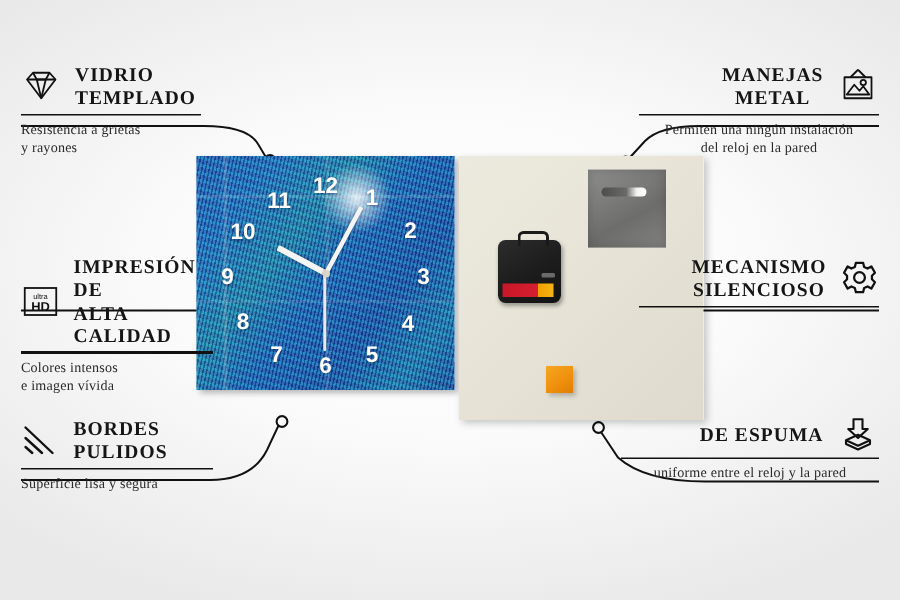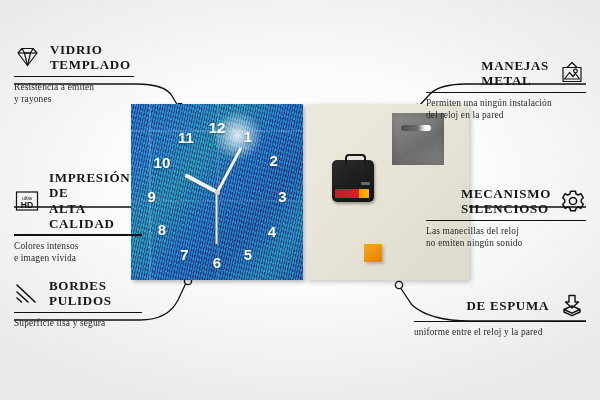--- a/index.html
+++ b/index.html
@@ -12,21 +12,21 @@
     position:relative;width:600px;height:400px;
     background:
       radial-gradient(ellipse 70% 60% at 50% 45%, #ffffff 0%, #fbfbfb 45%, #f2f2f2 72%, #e9e9e9 100%);
     overflow:hidden;
   }
   
   .product{
     position:absolute;left:131px;top:104px;width:338px;height:176px;
   }
   .clock-front{
-    position:absolute;left:0;top:0;width:172px;height:176px;
+    position:absolute;left:0;top:0;width:172px;height:156px;
     background:
       radial-gradient(circle at 62% 18%, rgba(255,255,255,.85) 0%, rgba(255,255,255,0) 14%),
       repeating-linear-gradient(102deg, rgba(0,0,0,.20) 0px, rgba(0,0,0,.20) 1px, rgba(255,255,255,.14) 1px, rgba(255,255,255,.14) 2.4px),
       repeating-linear-gradient(14deg, rgba(0,160,190,.30) 0px, rgba(0,160,190,.30) 2px, rgba(10,40,120,.26) 2px, rgba(10,40,120,.26) 5px),
       linear-gradient(128deg,#1b63c4 0%,#1d74cf 18%,#1f8fb9 36%,#1666c6 52%,#1457b8 70%,#1b84c0 86%,#1550ad 100%);
     box-shadow:2px 2px 4px rgba(0,0,0,.28);
   }
   .clock-front::after{ 
     content:"";position:absolute;inset:0;
     background:
@@ -83,21 +83,21 @@
   .movement-dot{position:absolute;right:4px;top:22px;width:9px;height:3px;background:#6a6a6a;border-radius:1px;}
   .foam{
     position:absolute;left:58px;top:140px;width:18px;height:18px;
     background:linear-gradient(145deg,#f5a623 0%,#ef8f0b 60%,#e07d06 100%);
     box-shadow:2px 2px 3px rgba(0,0,0,.22);
   }
 
   
   .callout{position:absolute;}
   .c-left{text-align:left;}
-  .c-right{text-align:left;margin-top:16px;}
+  .c-right{text-align:center;}
   .head{display:flex;align-items:center;gap:9px;}
   .c-right .head{justify-content:flex-end;}
   .title{
     font-family:"Liberation Serif",serif;font-weight:700;
     font-size:13px;letter-spacing:.7px;color:#151515;line-height:1.18;
     text-transform:uppercase;
   }
   .rule{height:1.4px;background:#111;margin:3px 0 4px;}
   .desc{
     font-family:"Liberation Serif",serif;font-size:9.4px;color:#2a2a2a;
@@ -180,21 +180,21 @@
             <path d="M10.5,7 L16.5,7"></path>
         </g>
       </svg>
       <div>
         <div class="title">VIDRIO</div>
         <div class="title">TEMPLADO</div>
       </div>
     </div>
     <div class="rule"></div>
     <div class="desc">
-      <div>Resistencia a emiten</div>
+      <div>Resistencia a grietas</div>
       <div>y rayones</div>
     </div>
   </div>
 
   <div class="callout c-left" style="left:14px;top:170px;width:128px">
     <div class="head">
       <svg class="icon" width="26" height="22" viewBox="0 0 26 22">
         <rect x="2.5" y="2" width="21" height="18" fill="none" stroke="#111" stroke-width="1.2"></rect>
         <text x="13" y="9.6" text-anchor="middle" font-family="Liberation Sans, sans-serif" font-size="5" fill="#111">ultra</text>
         <text x="13" y="17.5" text-anchor="middle" font-family="Liberation Sans, sans-serif" font-size="8.6" font-weight="bold" fill="#111">HD</text>
@@ -260,24 +260,20 @@
         <div class="title">SILENCIOSO</div>
       </div>
       <svg class="icon" width="26" height="24" viewBox="0 0 26 24">
         <g fill="none" stroke="#111" stroke-width="1.5" stroke-linejoin="round">
           <path d="M10.6,2.2 L15.4,2.2 L16.1,5.0 L18.4,6.0 L20.9,4.6 L23.3,8.8 L21.3,10.8 L21.3,13.2 L23.3,15.2 L20.9,19.4 L18.4,18.0 L16.1,19.0 L15.4,21.8 L10.6,21.8 L9.9,19.0 L7.6,18.0 L5.1,19.4 L2.7,15.2 L4.7,13.2 L4.7,10.8 L2.7,8.8 L5.1,4.6 L7.6,6.0 L9.9,5.0 Z"></path>
           <circle cx="13" cy="12" r="3.6"></circle>
         </g>
       </svg>
     </div>
     <div class="rule"></div>
-    <div class="desc">
-      <div>Las manecillas del reloj</div>
-      <div>no emiten ningún sonido</div>
-    </div>
   </div>
 
   <div class="callout c-right" style="right:14px;top:278px;width:172px">
     <div class="head">
       <div>
         <div class="title">DE ESPUMA</div>
       </div>
       <svg class="icon" width="28" height="24" viewBox="0 0 28 24">
         <g fill="none" stroke="#111" stroke-width="1.4" stroke-linejoin="round">
           <path d="M11,1.5 L17,1.5 L17,8 L20.5,8 L14,14 L7.5,8 L11,8 Z"></path>

